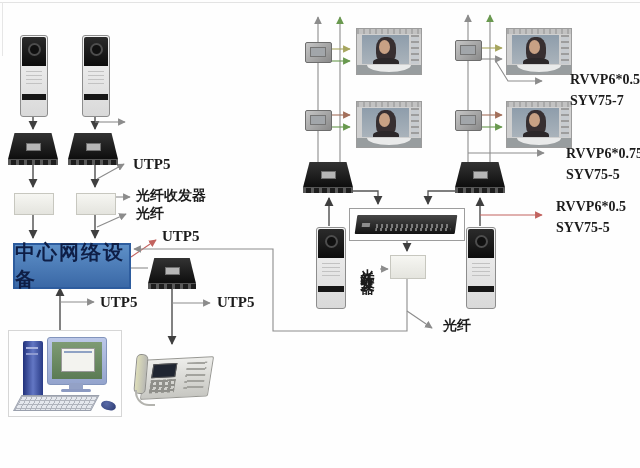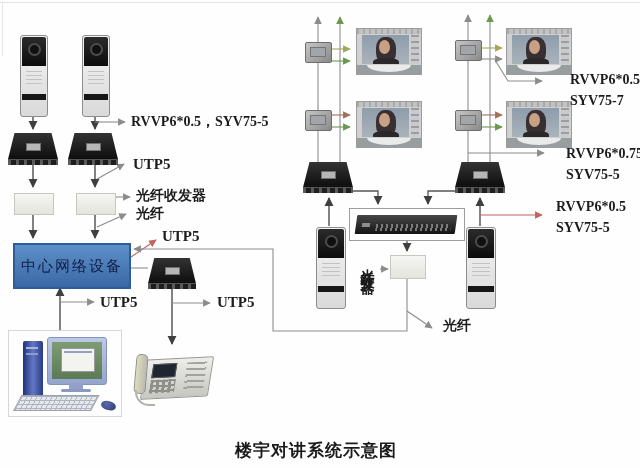--- a/index.html
+++ b/index.html
@@ -33,21 +33,21 @@
   .trap .feet{position:absolute;left:0;bottom:0;width:100%;height:5px;background:#2c2c2c;
               border-top:1px solid #555;
               background-image:repeating-linear-gradient(90deg,#5a5a5a 0 3px,#1d1d1d 3px 8px);}
 
   
   .fbox{background:linear-gradient(180deg,#f6f6f2,#e4e4de);border:1px solid #c7c7bf;}
 
   
   .blue{background:linear-gradient(180deg,#5e90c8,#3a68a6);border:2px solid #2d5c9e;
         display:flex;align-items:center;justify-content:center;z-index:2;}
-  .blue span{font-weight:400;font-size:15px;letter-spacing:2px;color:#0e1e46;}
+  .blue span{font-weight:700;font-size:20px;letter-spacing:2px;color:#0e1e46;}
 
   
   .wu{background:linear-gradient(135deg,#c6c6c6,#8a8a8a);border:1px solid #6d6d6d;border-radius:2px;}
   .wu .scr{position:absolute;left:4px;top:4px;width:14px;height:8px;background:#a2a6aa;
            border:1px solid #757575;}
 
   
   .mon{background:#d0d0d0;border:1px solid #9c9c9c;}
   .mon .tbar{position:absolute;left:0;top:0;width:100%;height:5px;background:#c2c2c2;
              background-image:repeating-linear-gradient(90deg,#a9a9a9 0 2px,transparent 2px 6px);}
@@ -347,30 +347,28 @@
       <div class="strip"></div>
   </div>
   <div class="dev ds" style="left:466px;top:227px;width:28px;height:80px;">
     <div class="top">
         <i class="cam abs"></i>
       </div>
     <div class="rows"></div>
       <div class="strip"></div>
   </div>
 
-  <div class="lbl" style="left:131px;top:114px;">RVVP6*0.5，SYV75-5</div>
   <div class="lbl big" style="left:133px;top:156px;">UTP5</div>
   <div class="lbl" style="left:136px;top:188px;">光纤收发器</div>
   <div class="lbl" style="left:136px;top:206px;">光纤</div>
   <div class="lbl big" style="left:162px;top:228px;">UTP5</div>
   <div class="lbl big" style="left:100px;top:294px;">UTP5</div>
   <div class="lbl big" style="left:217px;top:294px;">UTP5</div>
   <div class="vtext" style="left:358px;top:258px;height:86px;">光纤收发器</div>
   <div class="lbl" style="left:443px;top:318px;">光纤</div>
   <div class="lbl" style="left:570px;top:72px;">RVVP6*0.5</div>
   <div class="lbl" style="left:570px;top:93px;">SYV75-7</div>
   <div class="lbl" style="left:566px;top:146px;">RVVP6*0.75</div>
   <div class="lbl" style="left:566px;top:167px;">SYV75-5</div>
   <div class="lbl" style="left:556px;top:199px;">RVVP6*0.5</div>
   <div class="lbl" style="left:556px;top:220px;">SYV75-5</div>
 
-  <div class="title">楼宇对讲系统示意图</div>
 </div>
 
 </body></html>

